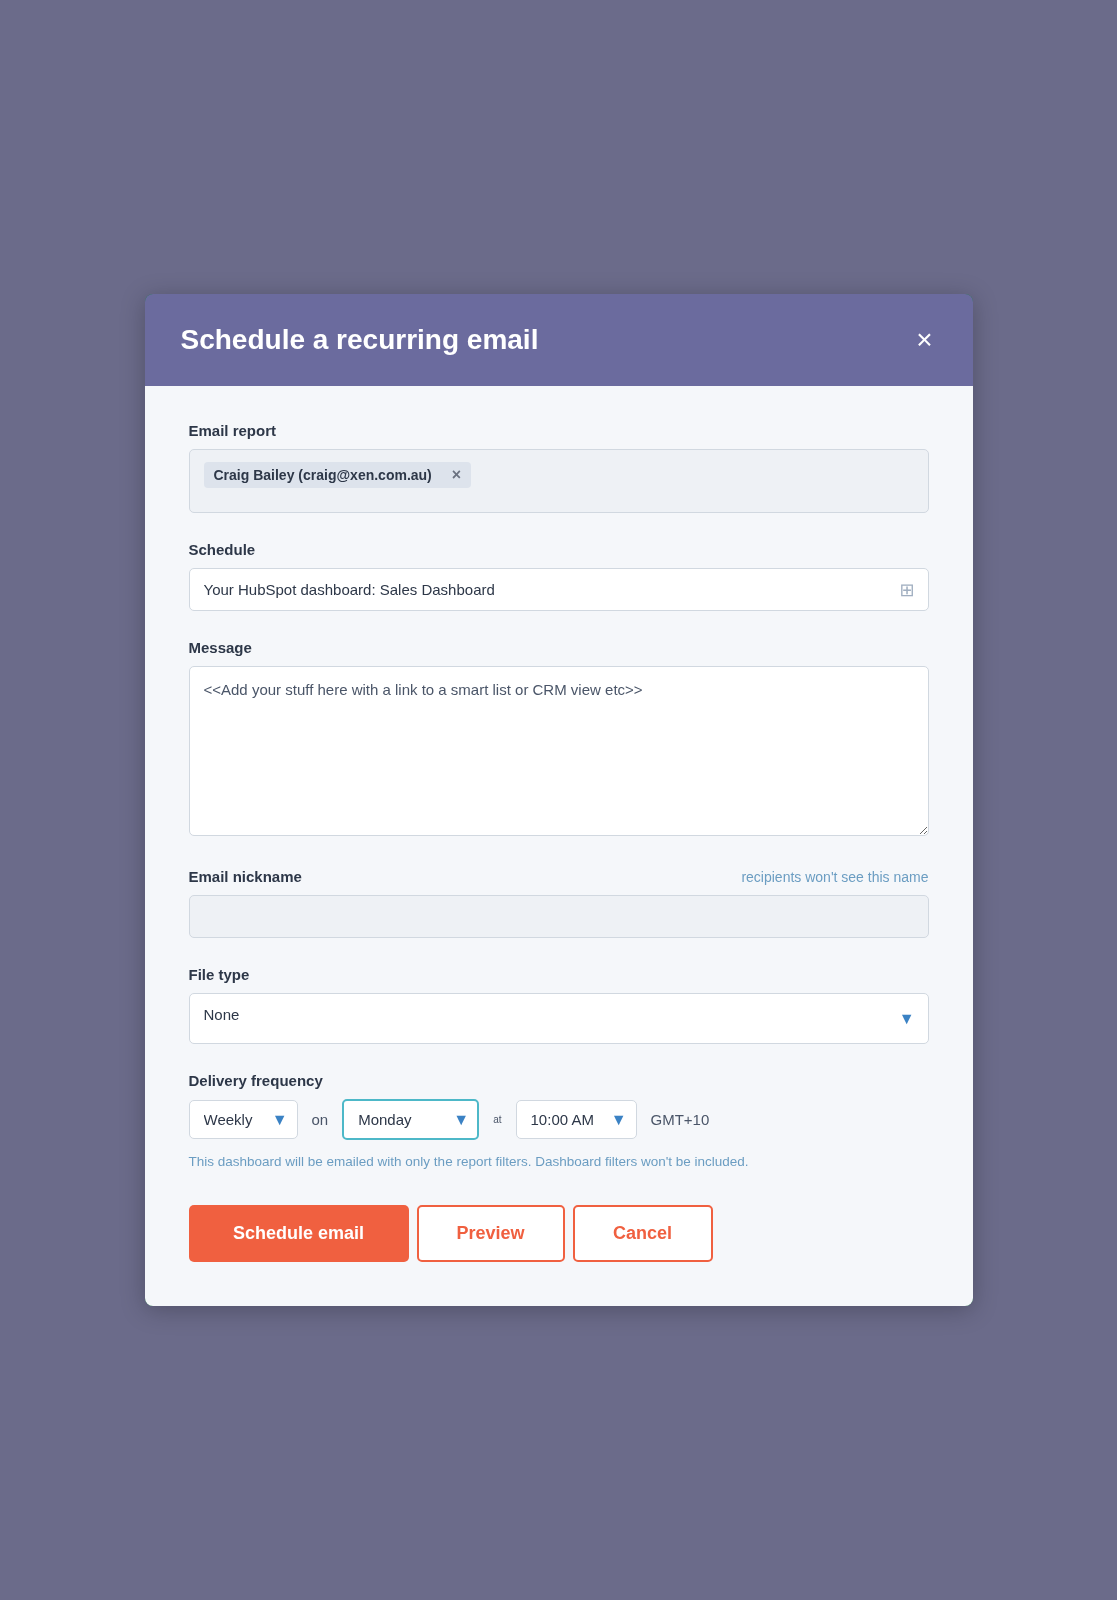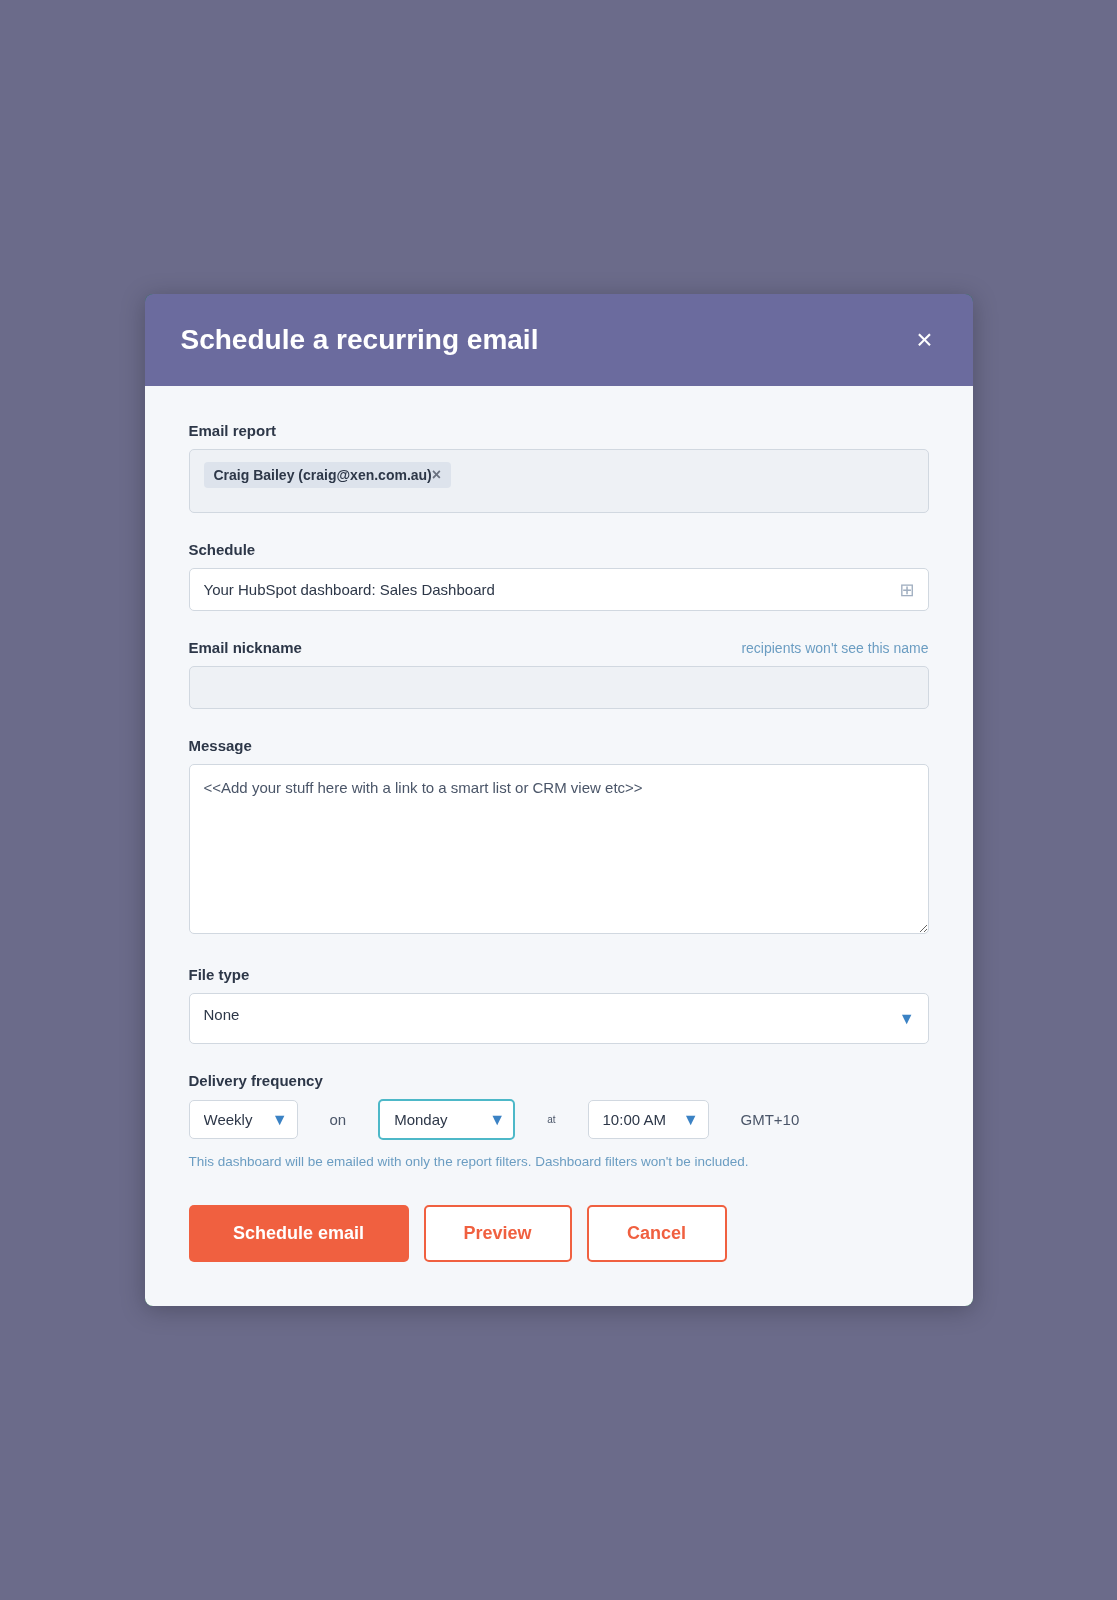--- a/index.html
+++ b/index.html
@@ -73,21 +73,21 @@
     }
     .email-tag {
       background: #dde3ec;
       border-radius: 4px;
       padding: 5px 10px;
       font-size: 14px;
       font-weight: 600;
       color: #2d3748;
       display: flex;
       align-items: center;
-      gap: 0;
+      gap: 20px;
     }
     .email-tag-remove {
       cursor: pointer;
       color: #6b7280;
       font-size: 16px;
       line-height: 1;
     }
     .text-input {
       width: 100%;
       background: #fff;
@@ -155,21 +155,21 @@
       position: absolute;
       right: 14px;
       top: 50%;
       transform: translateY(-50%);
       pointer-events: none;
       color: #3b82c4;
     }
     .delivery-row {
       display: flex;
       align-items: center;
-      gap: 32px;
+      gap: 14px;
       flex-wrap: wrap;
     }
     .delivery-select-wrapper {
       position: relative;
     }
     .delivery-select {
       appearance: none;
       background: #fff;
       border: 1.5px solid #d1d8e0;
       border-radius: 5px;
@@ -205,21 +205,21 @@
       font-weight: 500;
     }
     .info-text {
       margin-top: 12px;
       font-size: 13.5px;
       color: #6b9dc2;
       line-height: 1.5;
     }
     .button-row {
       display: flex;
-      gap: 15px;
+      gap: 8px;
       margin-top: 32px;
       flex-wrap: wrap;
     }
     .btn-schedule {
       background: #f06040;
       color: #fff;
       border: none;
       border-radius: 5px;
       padding: 18px 42px;
       font-size: 18px;
@@ -265,30 +265,30 @@
 
     <div class="field-group">
       <div class="field-label">Schedule</div>
       <div class="subject-wrapper">
         <input type="text" class="text-input" value="Your HubSpot dashboard: Sales Dashboard" style="">
         <span class="subject-icon">⊞</span>
       </div>
     </div>
 
     <div class="field-group">
+      <div class="field-label">Message</div>
+      <textarea class="message-textarea" style="">&lt;&lt;Add your stuff here with a link to a smart list or CRM view etc&gt;&gt;</textarea>
+    </div>
+
+    <div class="field-group">
       <div class="field-label">
         <span>Email nickname</span>
         <span class="field-label-hint">recipients won't see this name</span>
       </div>
       <input type="text" class="nickname-input" style="">
-    </div>
-
-    <div class="field-group">
-      <div class="field-label">Message</div>
-      <textarea class="message-textarea" style="">&lt;&lt;Add your stuff here with a link to a smart list or CRM view etc&gt;&gt;</textarea>
     </div>
 
     <div class="field-group">
       <div class="field-label">File type</div>
       <div class="select-wrapper">
         <select class="styled-select">
           <option>None</option>
           <option>PDF</option>
           <option>Excel</option>
           <option>CSV</option>

